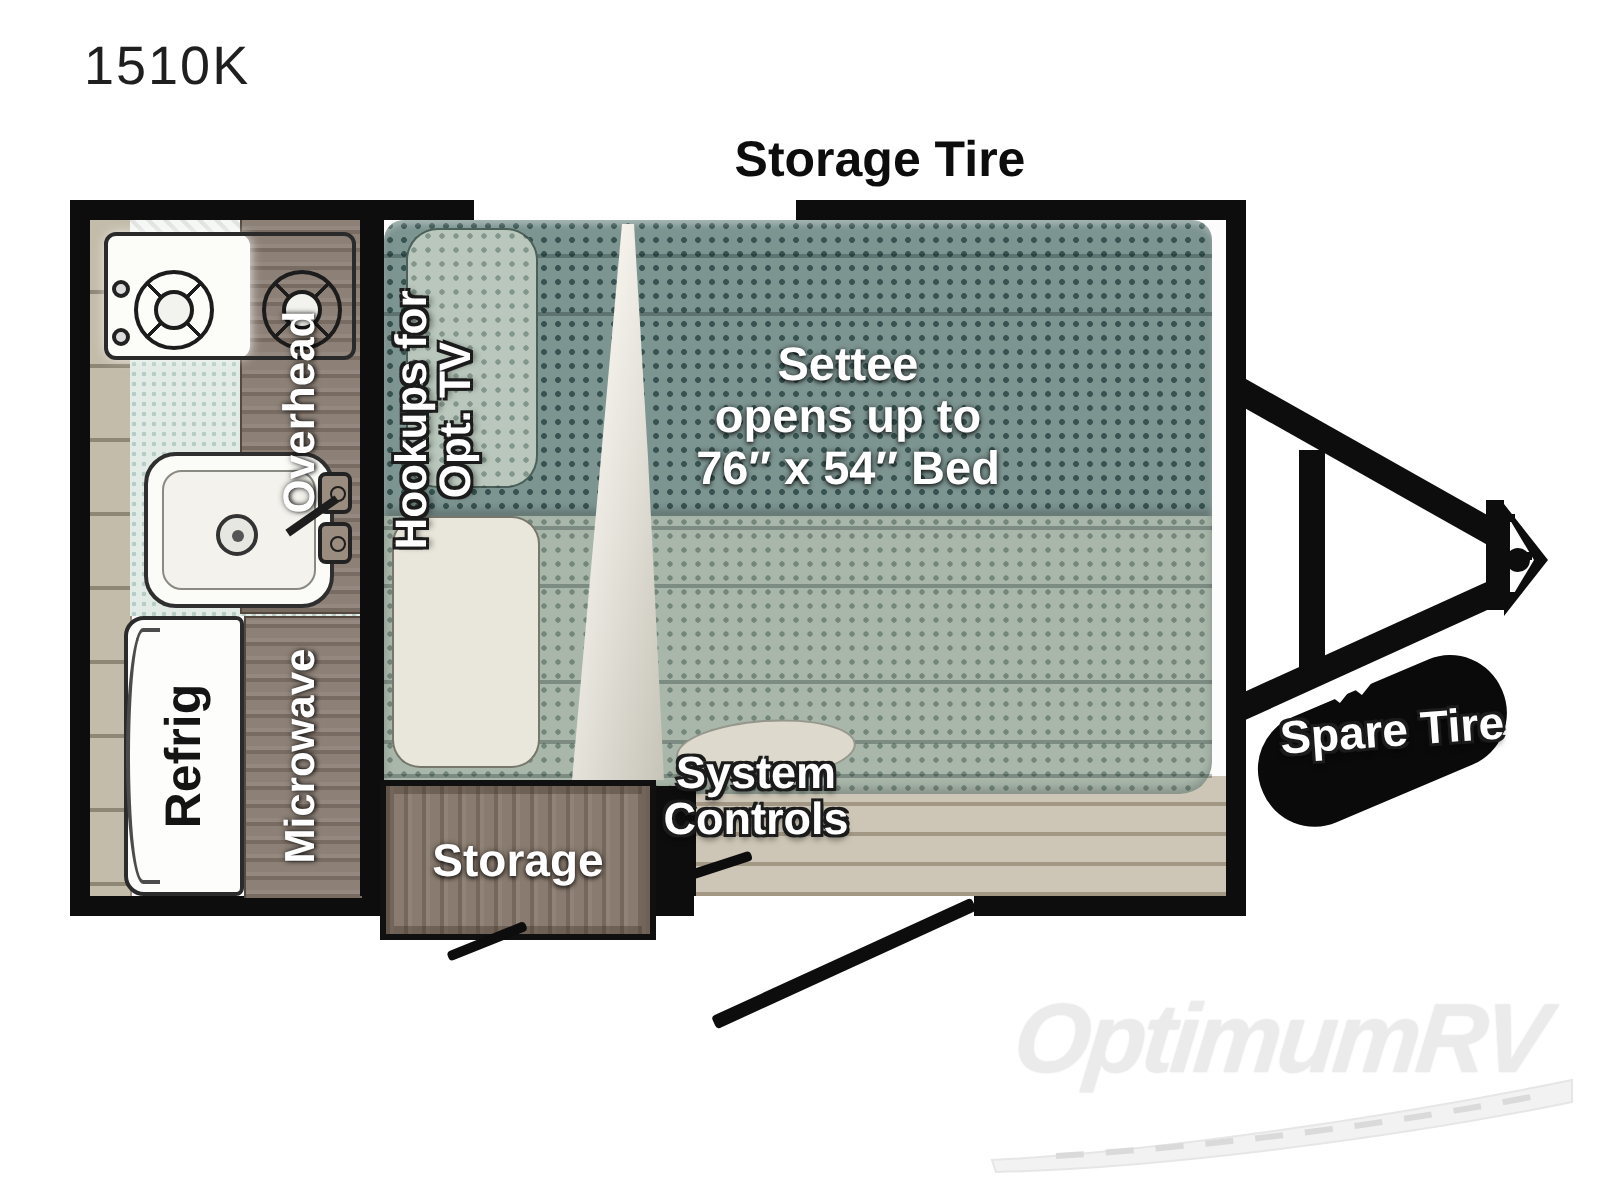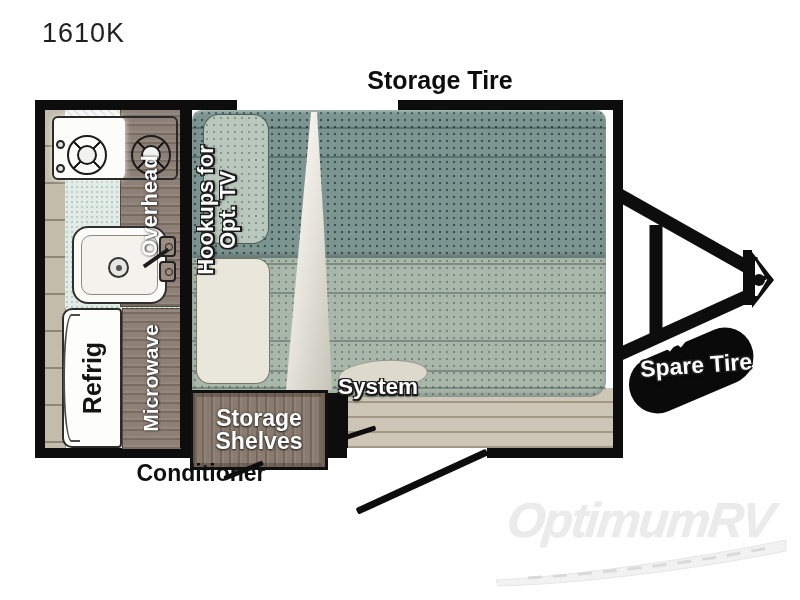--- a/index.html
+++ b/index.html
@@ -129,21 +129,21 @@
 
   
   .watermark-text{left:490px;top:492px;width:300px;text-align:center;
     font-size:49px;font-weight:bold;font-style:italic;letter-spacing:-2px;
     color:var(--watermark-gray,#ebebeb);transform:skewX(-6deg);
     text-shadow:0 0 1px #e2e2e2;}
 </style>
 </head>
 <body>
 
-<div class="abs model-label">1610K</div>
+<div class="abs model-label">1510K</div>
 
 <div class="abs trunk-label">Storage Tire</div>
 
 <svg class="abs" style="left:600px;top:140px;" width="200" height="300" viewBox="0 0 200 300">
   <line x1="16" y1="53" x2="149" y2="128" stroke="#0d0d0d" stroke-width="13"></line>
   <line x1="18" y1="215" x2="150" y2="155" stroke="#0d0d0d" stroke-width="13"></line>
   <line x1="56" y1="85" x2="56" y2="199" stroke="#0d0d0d" stroke-width="13"></line>
   <rect x="143" y="110" width="9" height="55" fill="#0d0d0d"></rect>
   <polygon points="152,112 174,140 152,168" fill="#0d0d0d"></polygon>
   <polygon points="155,120 167,140 155,160" fill="#ffffff"></polygon>
@@ -201,48 +201,52 @@
   <div class="abs pillow"></div>
   <div class="abs white-cushion"></div>
   <div class="abs wedge"></div>
   <div class="abs blob"></div>
 
   <div class="abs shelves-stub"></div>
   <div class="abs ac-strip"></div>
   <div class="abs shelves-box">
     <div class="lbl lbl-white shelves-label">
       <div>Storage</div>
-      <div>Shelves</div>
     </div>
   </div>
 
   <div class="abs trunk-gap"></div>
   <div class="abs door-gap"></div>
 
   <div class="abs vlabel lbl lbl-white overhead-label">Overhead</div>
   <div class="abs vlabel lbl lbl-white microwave-label">Microwave</div>
   <div class="abs vlabel refrig-label">Refrig</div>
   <div class="abs vlabel lbl lbl-outline hookups-label">
     <div>
       <div>Hookups for</div>
       <div>Opt. TV</div>
     </div>
   </div>
+  <div class="abs lbl lbl-white settee-label">
+    <div>Settee</div>
+    <div>opens up to</div>
+    <div>76″ x 54″ Bed</div>
+  </div>
   <div class="abs lbl lbl-outline syscontrols-label">
     <div>System</div>
+    <div>Controls</div>
   </div>
 </div>
 
 <div class="abs lbl lbl-outline sparetire-label">Spare Tire</div>
 
 <div class="abs line door-swing"></div>
 <div class="abs line sys-leader"></div>
 <div class="abs line ac-leader"></div>
 
 <div class="abs ac-label">
-  <div>Conditioner</div>
 </div>
 
 <div class="abs watermark-text">OptimumRV</div>
 <svg class="abs" style="left:488px;top:536px;" width="305" height="60" viewBox="0 0 305 60">
   <path d="M8,44 C90,40 210,22 298,4 L298,15 C215,32 95,48 10,50 Z" fill="#f2f2f2" stroke="#e6e6e6" stroke-width="1"></path>
   <path d="M40,42 C120,37 210,26 285,11" fill="none" stroke="#dadada" stroke-width="3" stroke-dasharray="14 11"></path>
 </svg>
 
 </body></html>

